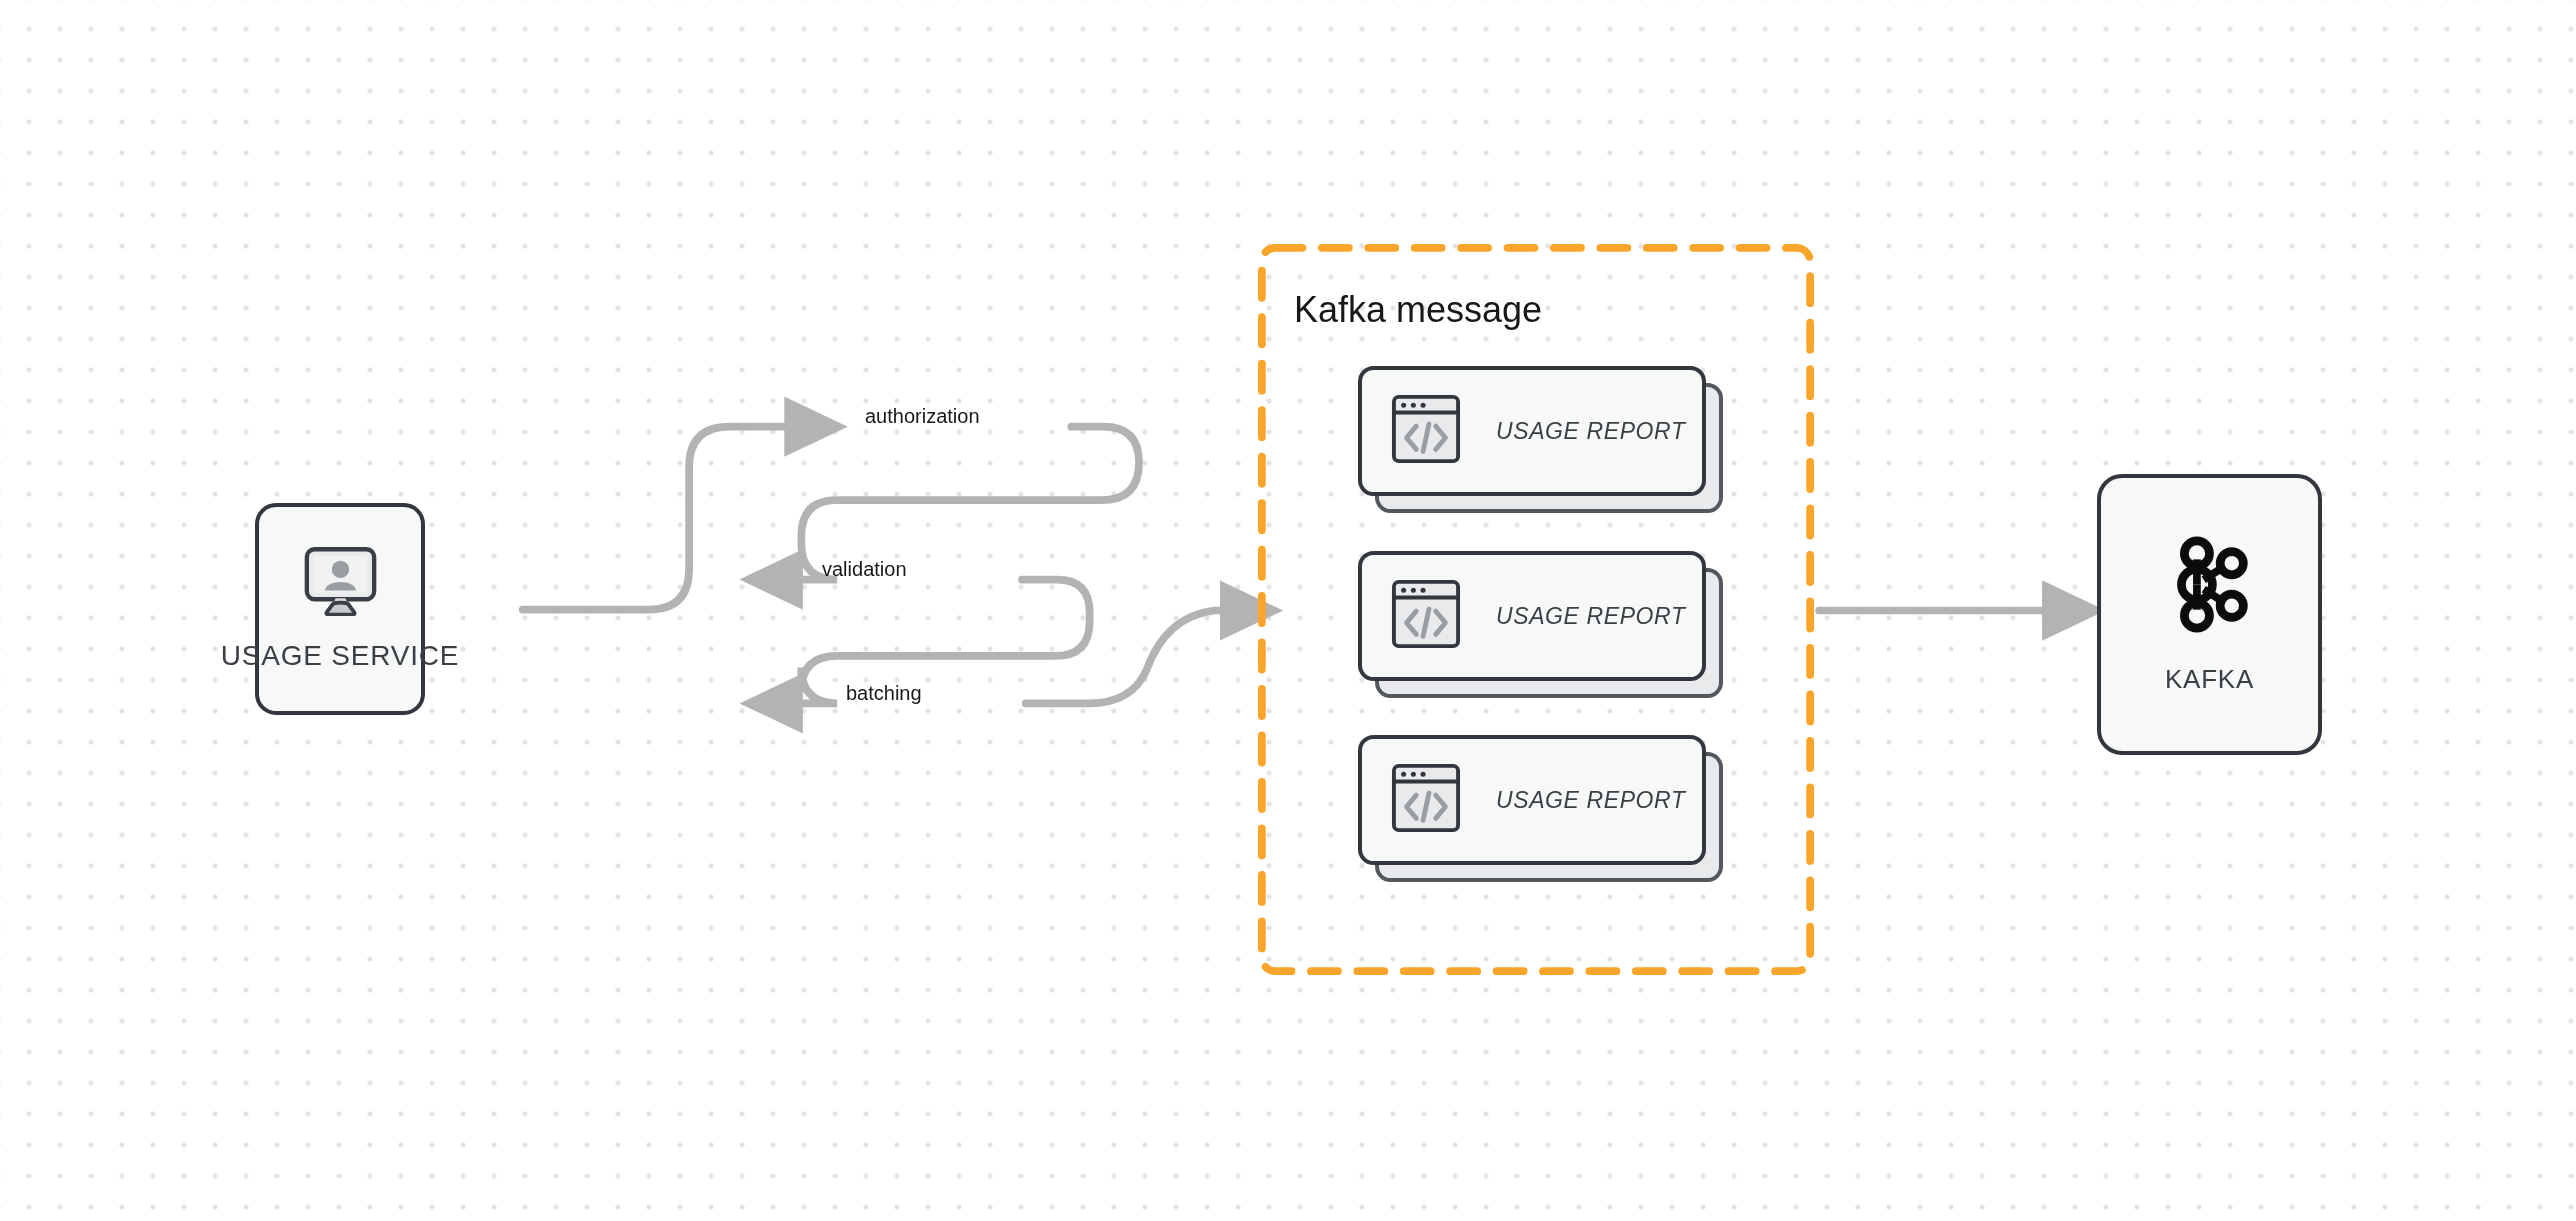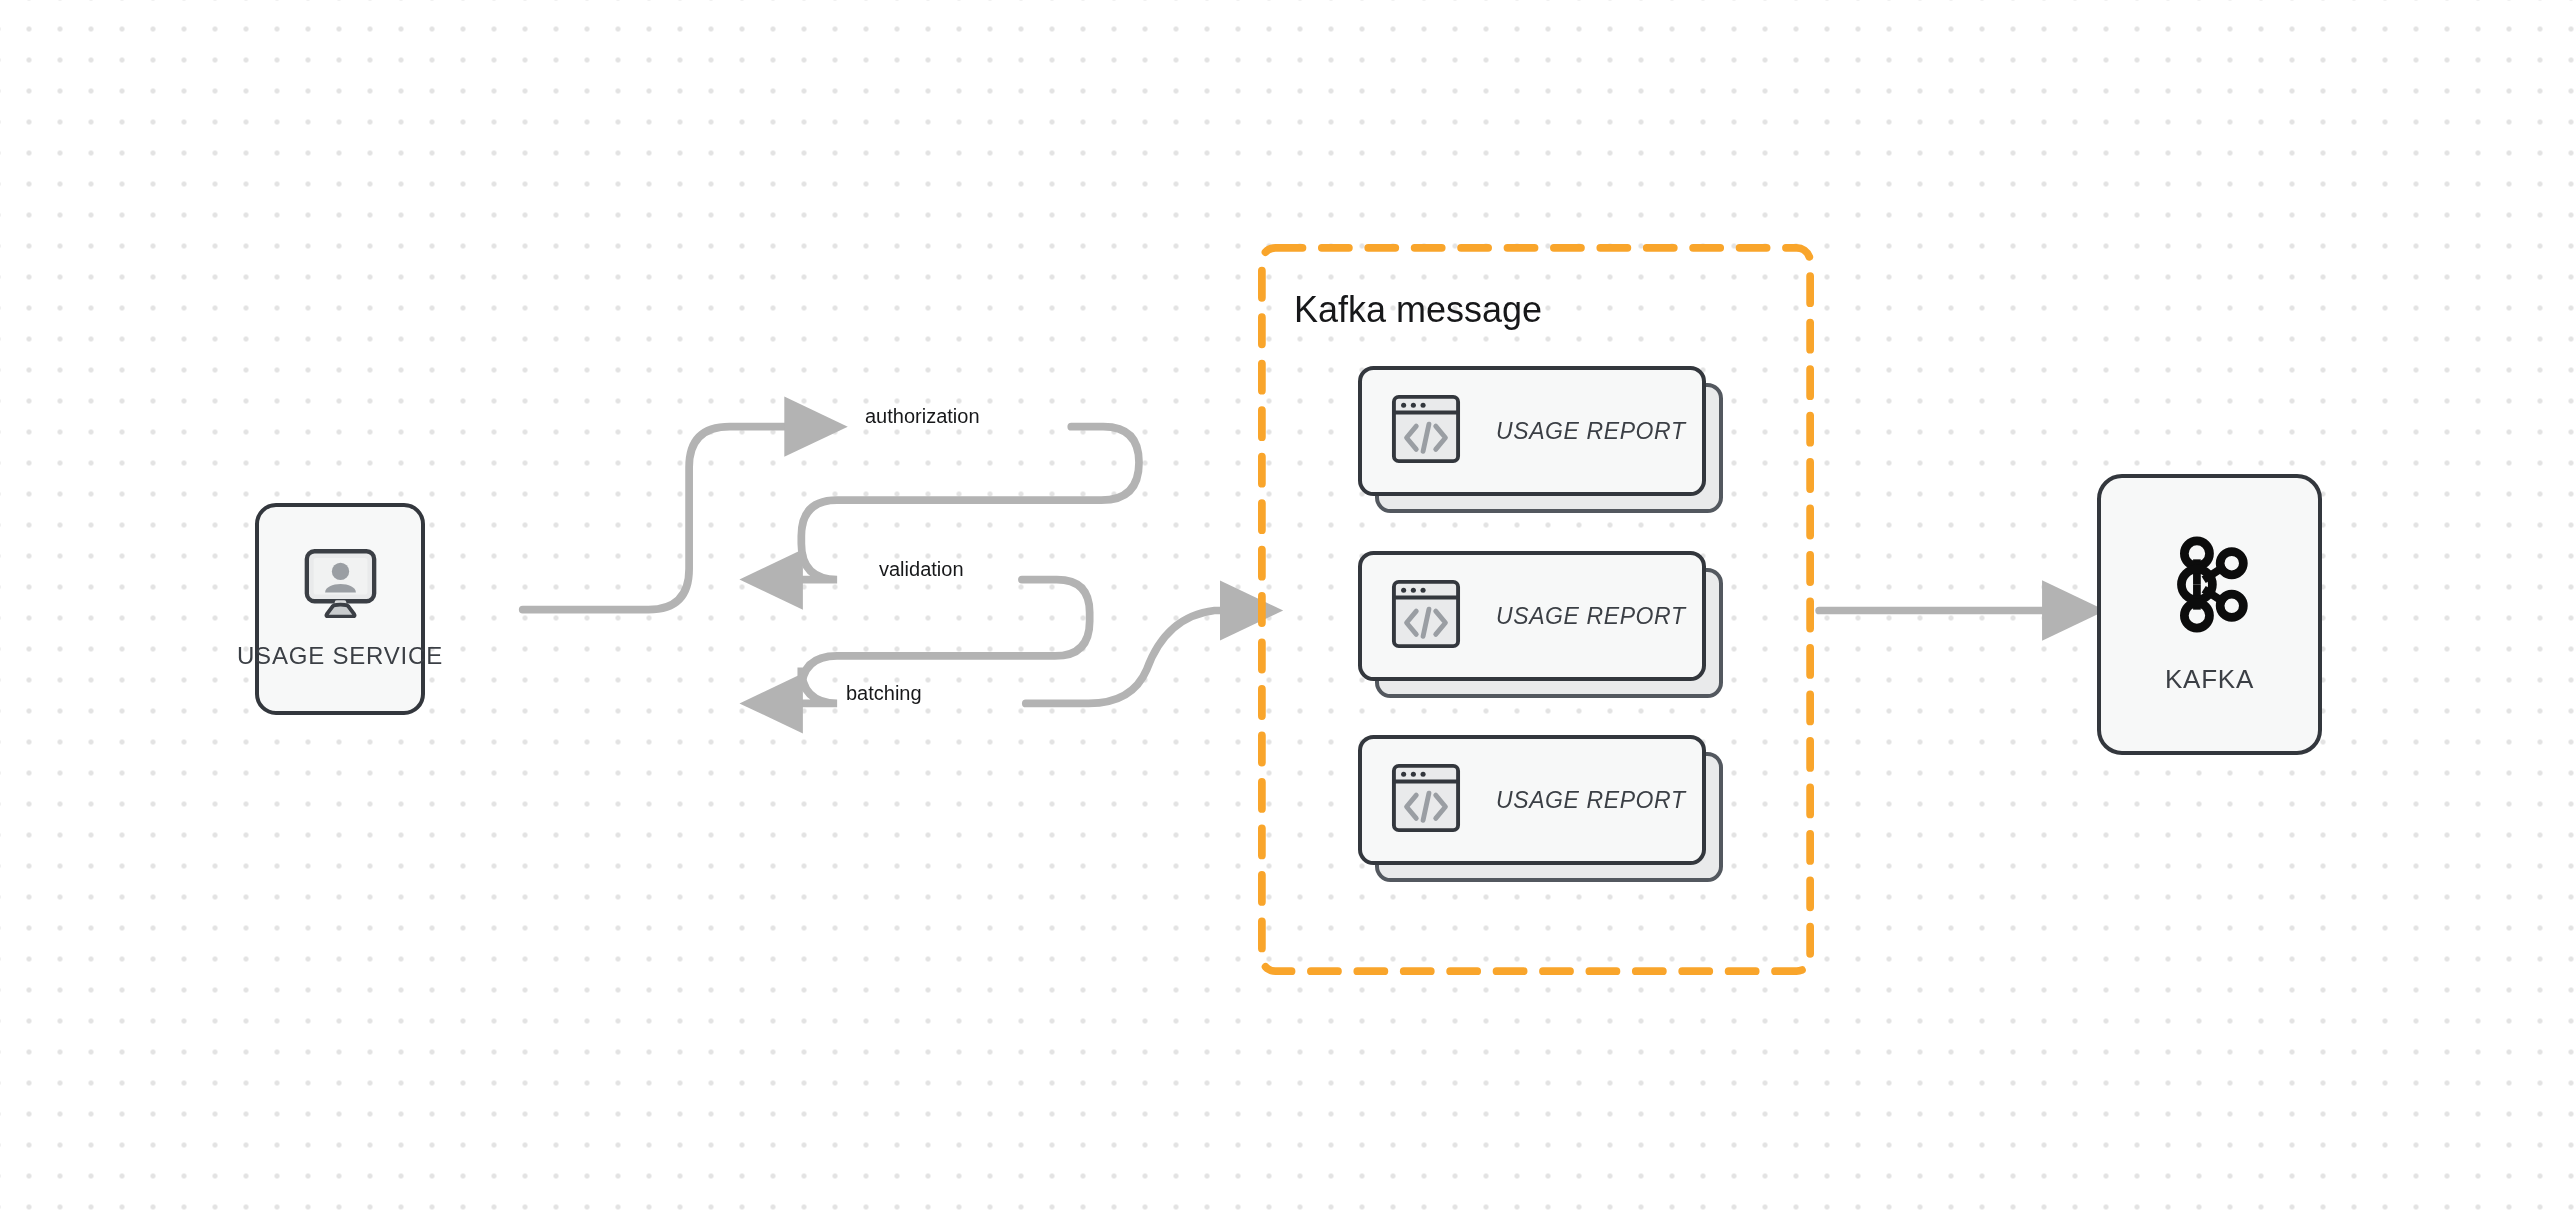--- a/index.html
+++ b/index.html
@@ -32,21 +32,21 @@
     background: #f7f8f8;
     border: 4.8px solid #33373d;
     border-radius: 21px;
     box-sizing: border-box;
     display: flex;
     flex-direction: column;
     align-items: center;
     justify-content: center;
   }
   .node-label {
-    font-size: 24px;
+    font-size: 28px;
     letter-spacing: 0.8px;
     color: #3b3f45;
     text-align: center;
     white-space: nowrap;
   }
 
   
   #usage-service {
     left: 255px;
     top: 503px;
@@ -69,21 +69,21 @@
 
   
   .step-label {
     position: absolute;
     font-size: 20px;
     color: #17181a;
     white-space: nowrap;
     line-height: 1;
   }
   #label-authorization { left: 865px; top: 406px; }
-  #label-validation    { left: 879px; top: 559px; }
+  #label-validation    { left: 822px; top: 559px; }
   #label-batching      { left: 846px; top: 683px; }
 
   
   #kafka-message-group {
     position: absolute;
     left: 1258px;
     top: 244px;
     width: 556px;
     height: 731px;
     box-sizing: border-box;

